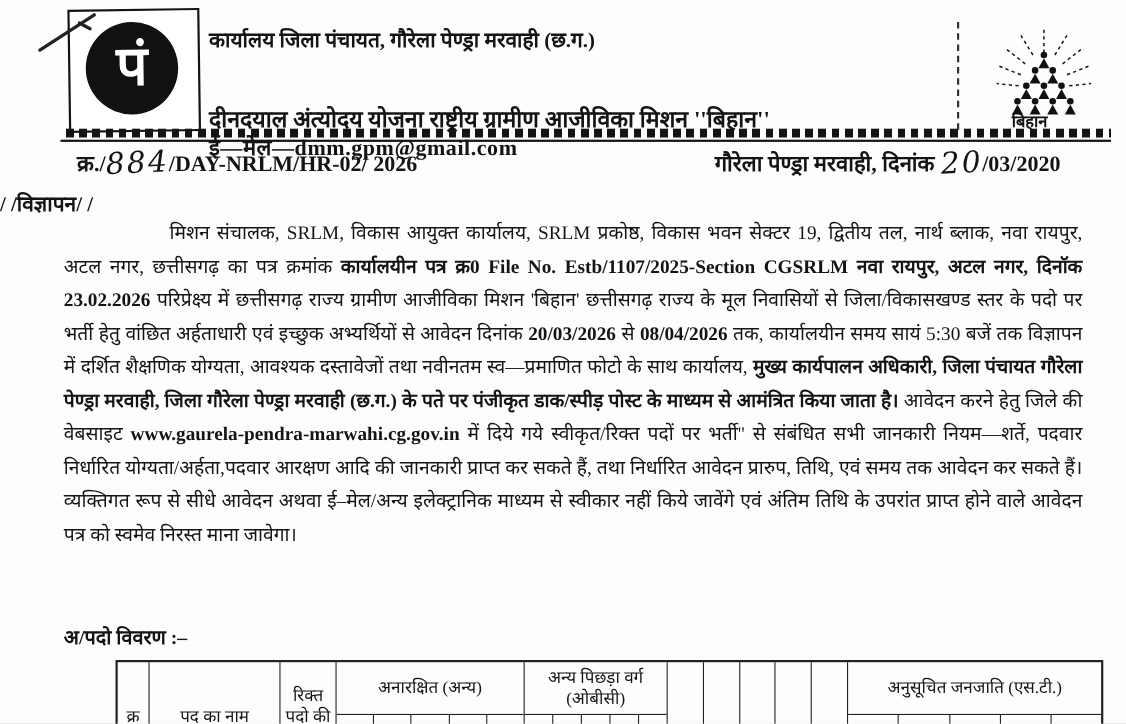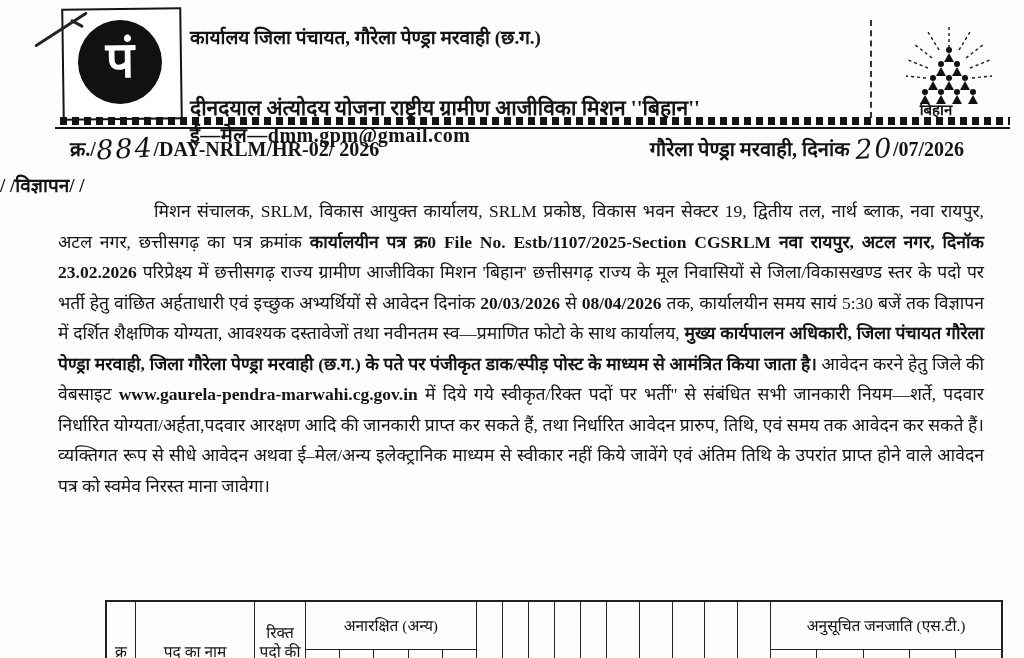--- a/index.html
+++ b/index.html
@@ -161,28 +161,29 @@
   </div>
 
   <div id="dotted-rule"></div>
   <div id="solid-rule"></div>
 
   <div id="ref-line">
     <span>
       <span>क्र./</span><span class="handwritten">884</span><span>/DAY-NRLM/HR-02/ 2026</span>
     </span>
     <span>
-      <span>गौरेला पेण्ड्रा मरवाही, दिनांक </span><span class="handwritten">20</span><span>/07/2026</span>
+      <span>गौरेला पेण्ड्रा मरवाही, दिनांक </span><span class="handwritten">20</span><span>/03/2020</span>
     </span>
   </div>
 
   <div id="ad-title">/ /विज्ञापन/ /</div>
 
   <div id="body-paragraph"><span class="">मिशन संचालक, SRLM, विकास आयुक्त कार्यालय, SRLM प्रकोष्ठ, विकास भवन सेक्टर 19, द्वितीय तल, नार्थ ब्लाक, नवा रायपुर, अटल नगर, छत्तीसगढ़ का पत्र क्रमांक </span><span class="b">कार्यालयीन पत्र क्र0 File No. Estb/1107/2025-Section CGSRLM नवा रायपुर, अटल नगर, दिनॉक 23.02.2026 </span><span class="">परिप्रेक्ष्य में छत्तीसगढ़ राज्य ग्रामीण आजीविका मिशन 'बिहान' छत्तीसगढ़ राज्य के मूल निवासियों से जिला/विकासखण्ड स्तर के पदो पर भर्ती हेतु वांछित अर्हताधारी एवं इच्छुक अभ्यर्थियों से आवेदन दिनांक </span><span class="b">20/03/2026</span><span class=""> से </span><span class="b">08/04/2026</span><span class=""> तक, कार्यालयीन समय सायं 5:30 बजें तक विज्ञापन में दर्शित शैक्षणिक योग्यता, आवश्यक दस्तावेजों तथा नवीनतम स्व—प्रमाणित फोटो के साथ कार्यालय, </span><span class="b">मुख्य कार्यपालन अधिकारी, जिला पंचायत गौरेला पेण्ड्रा मरवाही, जिला गौरेला पेण्ड्रा मरवाही (छ.ग.) के पते पर पंजीकृत डाक/स्पीड़ पोस्ट के माध्यम से आमंत्रित किया जाता है। </span><span class="">आवेदन करने हेतु जिले की वेबसाइट </span><span class="b">www.gaurela-pendra-marwahi.cg.gov.in</span><span class=""> में दिये गये स्वीकृत/रिक्त पदों पर भर्ती'' से संबंधित सभी जानकारी नियम—शर्ते, पदवार निर्धारित योग्यता/अर्हता,पदवार आरक्षण आदि की जानकारी प्राप्त कर सकते हैं, तथा निर्धारित आवेदन प्रारुप, तिथि, एवं समय तक आवेदन कर सकते हैं। व्यक्तिगत रूप से सीधे आवेदन अथवा ई–मेल/अन्य इलेक्ट्रानिक माध्यम से स्वीकार नहीं किये जावेंगे एवं अंतिम तिथि के उपरांत प्राप्त होने वाले आवेदन पत्र को स्वमेव निरस्त माना जावेगा।</span></div>
 
+  <div id="section-label">अ/पदो विवरण :–</div>
 
   <div id="post-table">
       <div class="tcol plain" style="width: 3.1%;">
         <div class="hcell">क्र</div>
       </div>
       <div class="tcol plain" style="width: 13.4%;">
         <div class="hcell">पद का नाम</div>
       </div>
       <div class="tcol plain" style="width: 5.6%;">
         <div class="hcell wrap2">रिक्त<br>पदो की</div>
@@ -191,20 +192,21 @@
         <div class="hcell">अनारक्षित (अन्य)</div>
         <div class="subrow">
           <div class="subcell"></div>
           <div class="subcell"></div>
           <div class="subcell"></div>
           <div class="subcell"></div>
           <div class="subcell"></div>
         </div>
       </div>
       <div class="tcol cat" style="width: 14.5%;">
+        <div class="hcell">अन्य पिछड़ा वर्ग<br>(ओबीसी)</div>
         <div class="subrow">
           <div class="subcell"></div>
           <div class="subcell"></div>
           <div class="subcell"></div>
           <div class="subcell"></div>
           <div class="subcell"></div>
         </div>
       </div>
       <div class="tcol cat" style="width: 18.4%;">
         <div class="subrow">

